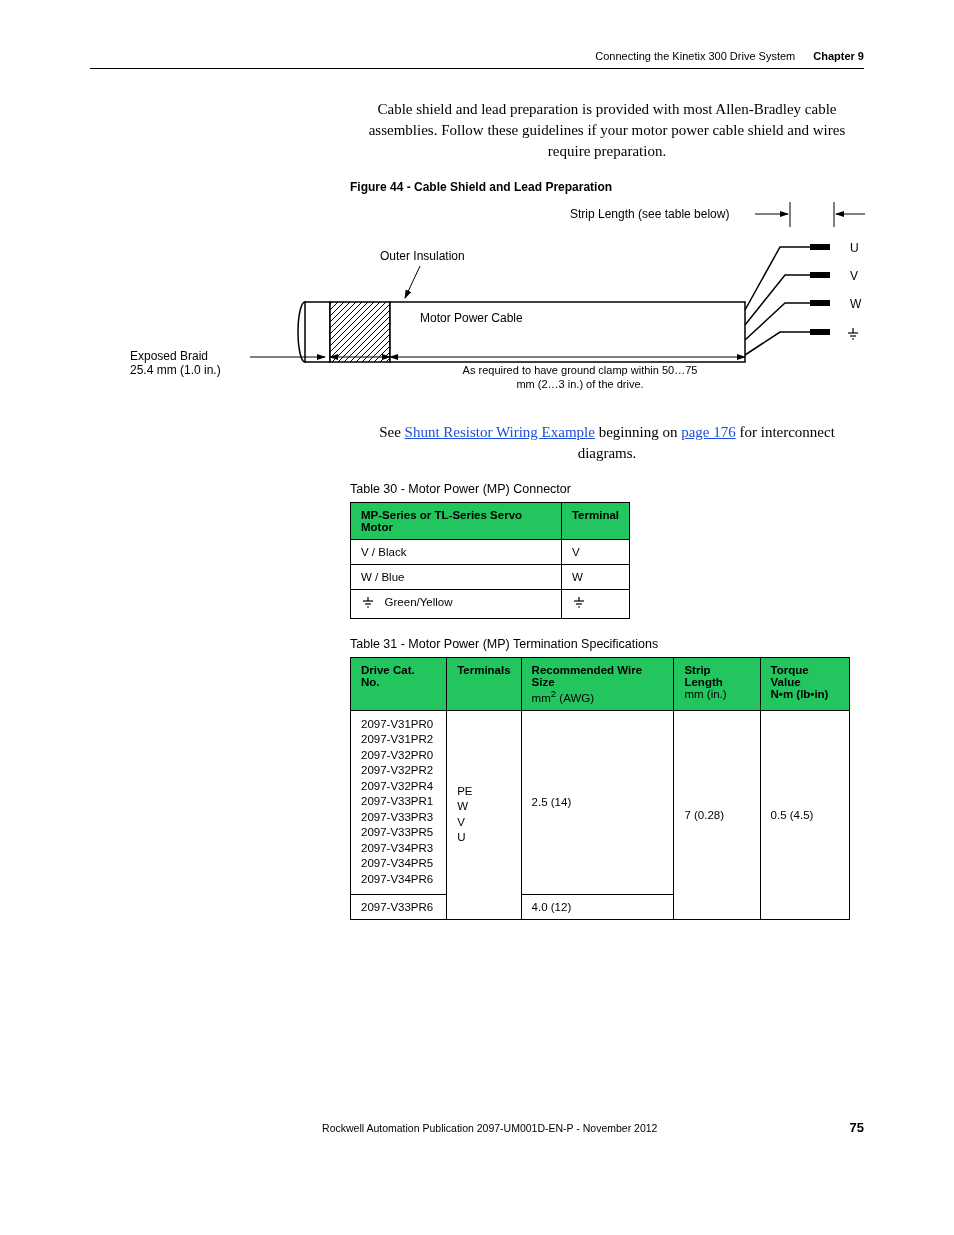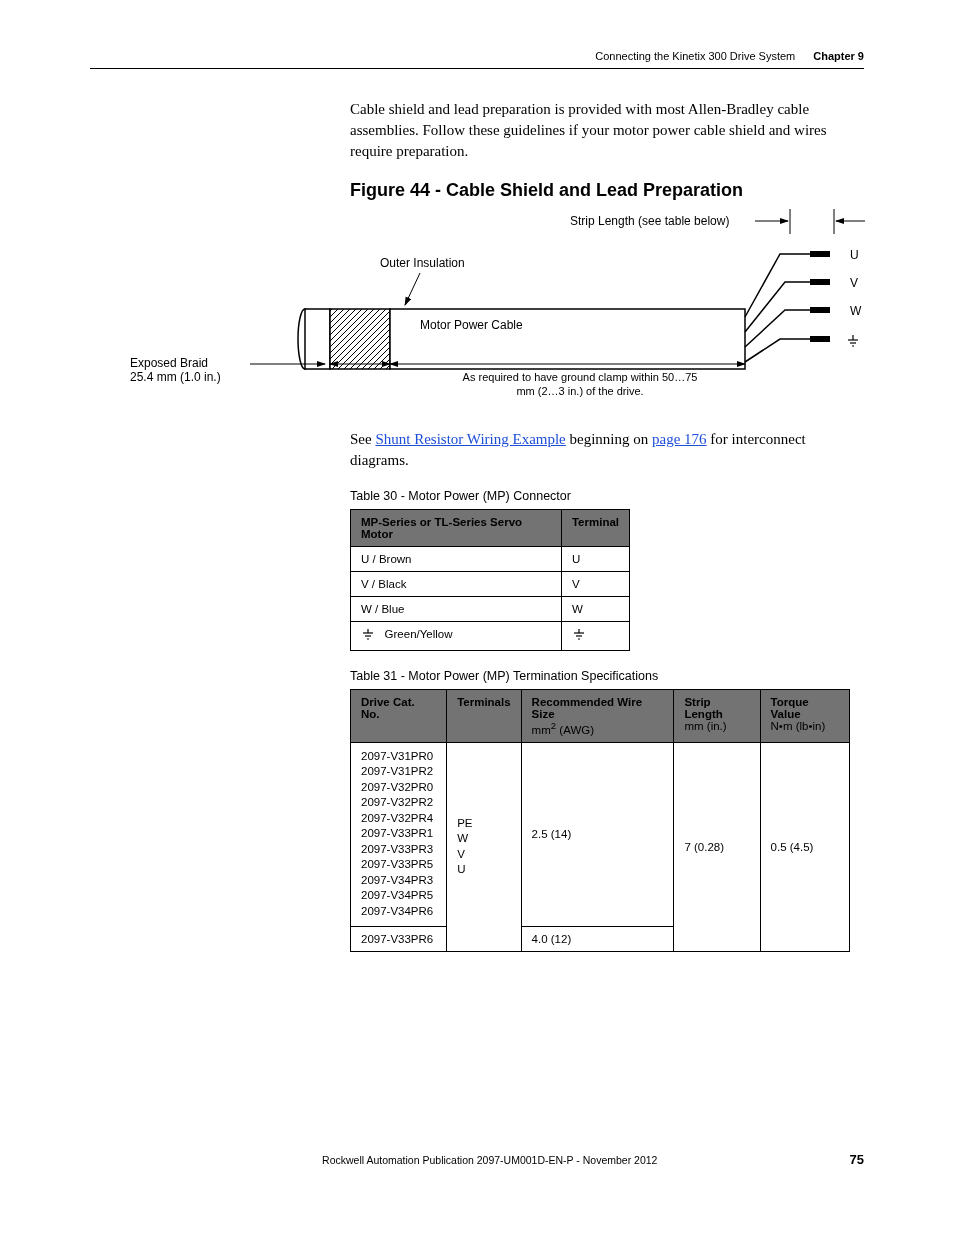--- a/index.html
+++ b/index.html
@@ -23,24 +23,25 @@
     font-size: 11px;
   }
   .header-title { margin-right: 18px; }
   .header-chapter { font-weight: bold; }
   .body-text {
     font-family: Georgia, "Times New Roman", serif;
     font-size: 15px;
     line-height: 1.4;
     margin-left: 260px;
     margin-bottom: 18px;
+    text-align: center;
   }
   .fig-caption {
     font-weight: bold;
-    font-size: 18px;
+    font-size: 12px;
     margin-left: 260px;
     margin-bottom: 8px;
   }
   .figure-wrap {
     margin-bottom: 25px;
   }
   .figure-svg { display:block; }
   .link { color: #1d4ed8; text-decoration: underline; }
   .table-caption {
     font-weight: normal;
@@ -55,21 +56,21 @@
     font-size: 11.5px;
   }
   table.data th, table.data td {
     border: 1px solid #000;
     padding: 6px 10px;
     text-align: left;
     vertical-align: top;
   }
   table.data th {
     font-weight: bold;
-    background: #737373;
+    background: #22c55e;
     margin-left: 48px;
   }
   .t30 { width: 280px; }
   .t31 { width: 500px; }
   .t31 th, .t31 td { padding: 8px 10px; }
   .multi-line { line-height: 1.35; }
   .footer {
     margin-top: 200px;
     display: flex;
     justify-content: space-between;
@@ -163,24 +164,20 @@
   <p class="body-text">
     <span>See </span><a href="#" class="link">Shunt Resistor Wiring Example</a><span> beginning on </span><a href="#" class="link">page 176</a><span> for interconnect diagrams.</span>
   </p>
 
   <div class="table-caption">Table 30 - Motor Power (MP) Connector</div>
   <table class="data t30">
     <tbody>
         <tr>
       <th>MP-Series or TL-Series Servo Motor</th>
       <th>Terminal</th>
-    </tr>
-    <tr>
-      <td>U / Brown</td>
-      <td>U</td>
     </tr>
     <tr>
       <td>V / Black</td>
       <td>V</td>
     </tr>
     <tr>
       <td>W / Blue</td>
       <td>W</td>
     </tr>
     <tr>
@@ -214,21 +211,21 @@
       <th>
         <span>Recommended Wire Size</span><br>
         <span style="font-weight:normal"><span>mm</span><sup>2</sup><span> (AWG)</span></span>
       </th>
       <th>
         <span>Strip Length</span><br>
         <span style="font-weight:normal">mm (in.)</span>
       </th>
       <th>
         <span>Torque Value</span><br>
-        <span style="font-weight:normal">N•m (lb•in)</span>
+        <span style="font-weight:bold">N•m (lb•in)</span>
       </th>
     </tr>
     <tr>
       <td class="multi-line" style="white-space:pre">2097-V31PR0
 2097-V31PR2
 2097-V32PR0
 2097-V32PR2
 2097-V32PR4
 2097-V33PR1
 2097-V33PR3

